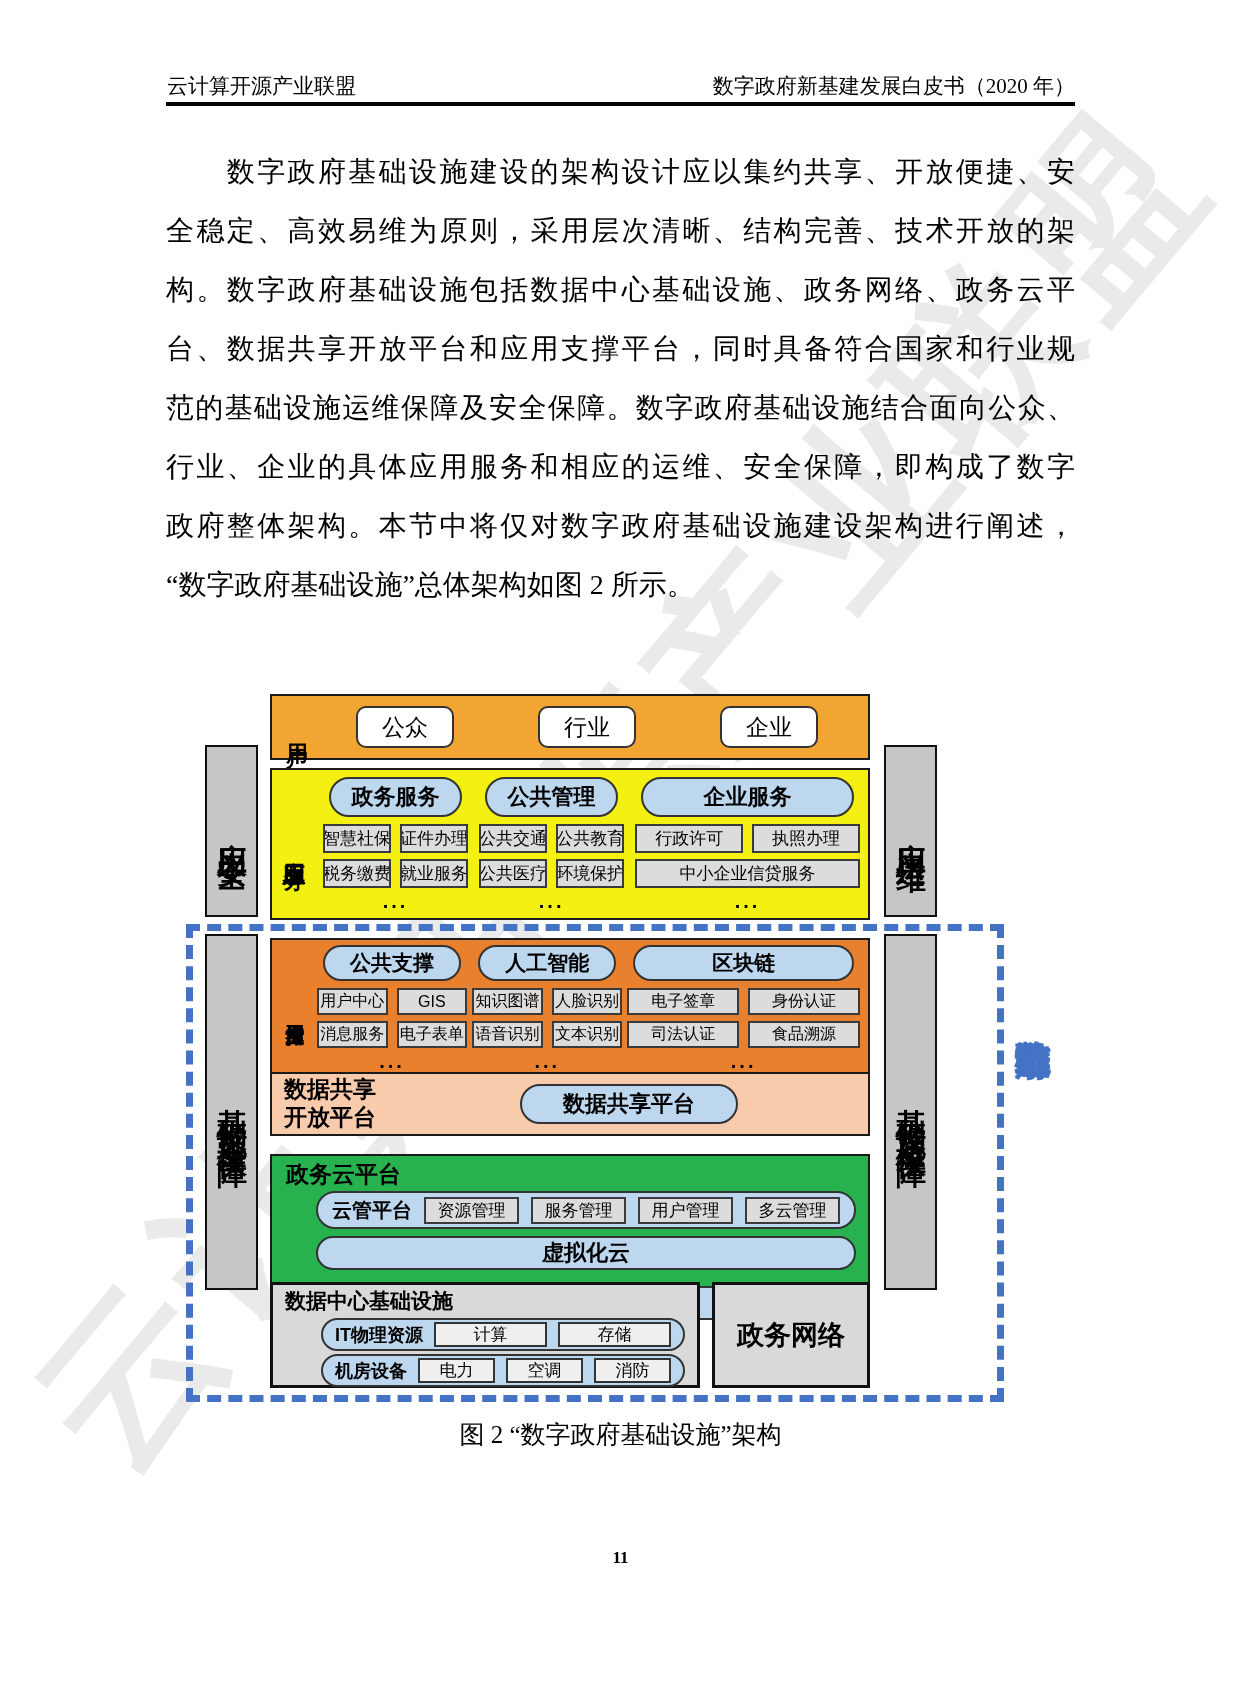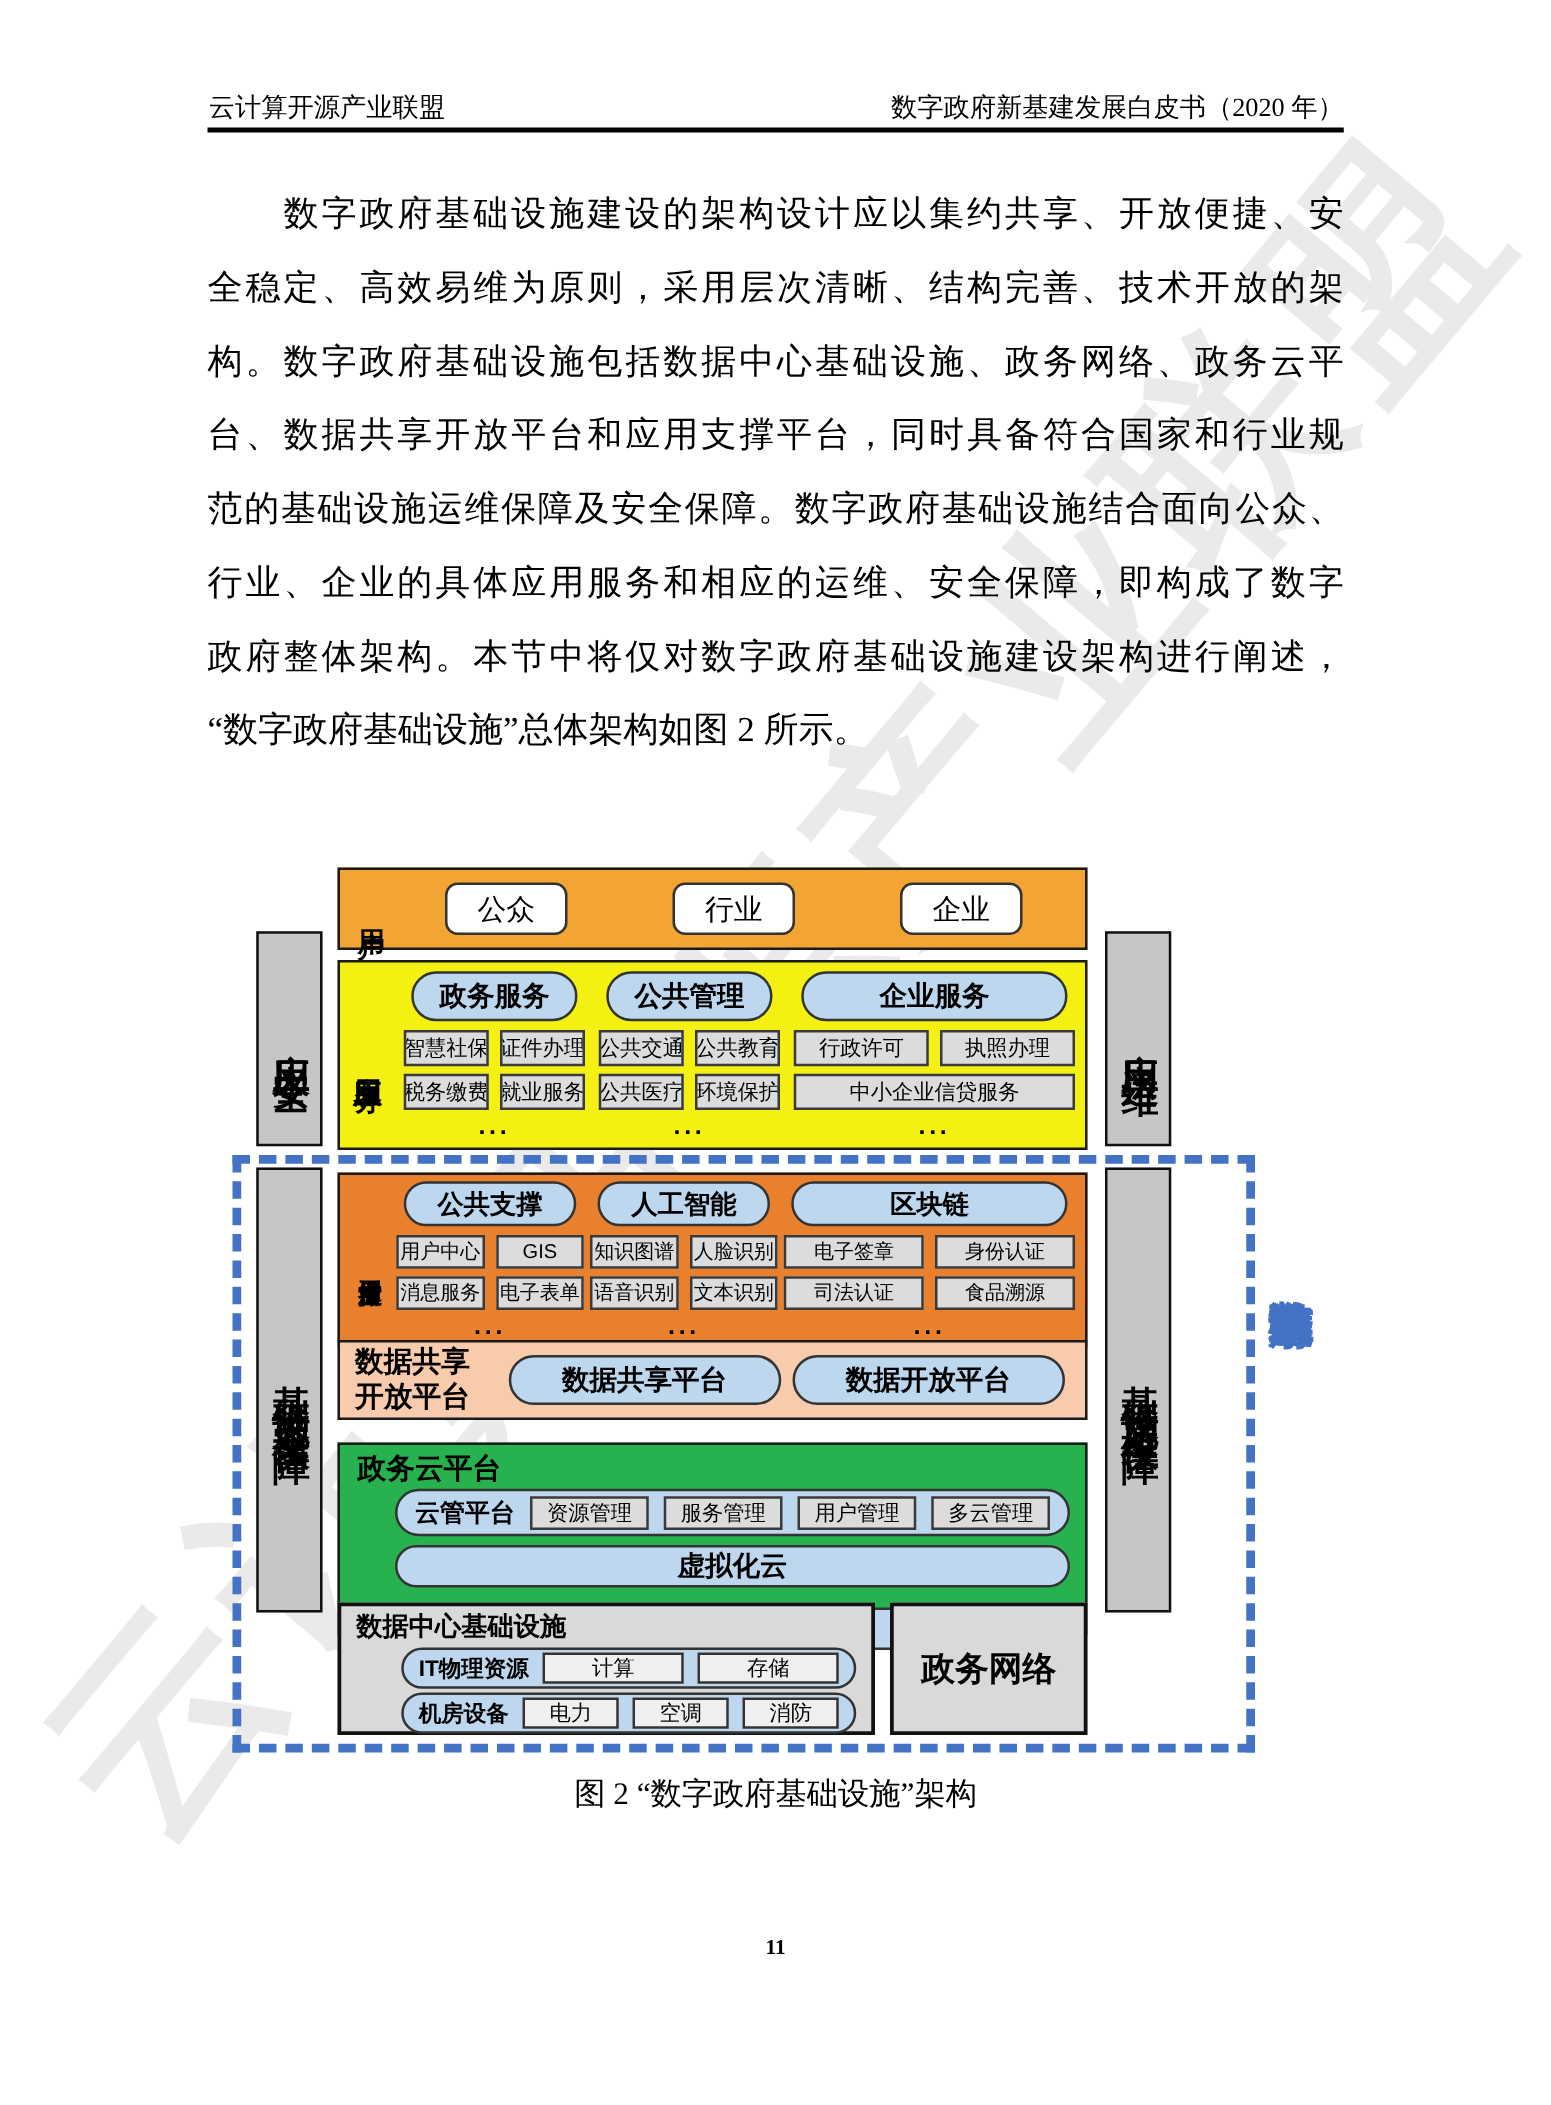--- a/index.html
+++ b/index.html
@@ -256,21 +256,20 @@
       </div>
     </div>
 
     <div class="band band-share">
       <div class="share-label">
         <div>数据共享</div>
         <div>开放平台</div>
       </div>
       <div class="share-pills">
         <div class="share-pill">数据共享平台</div>
-        <div class="share-pill">数据开放平台</div>
       </div>
     </div>
 
     <div class="band band-cloud">
       <div class="cloud-label">政务云平台</div>
       <div class="mgmt-pill">
         <div class="plabel">云管平台</div>
         <div class="sbox">资源管理</div>
         <div class="sbox">服务管理</div>
         <div class="sbox">用户管理</div>

